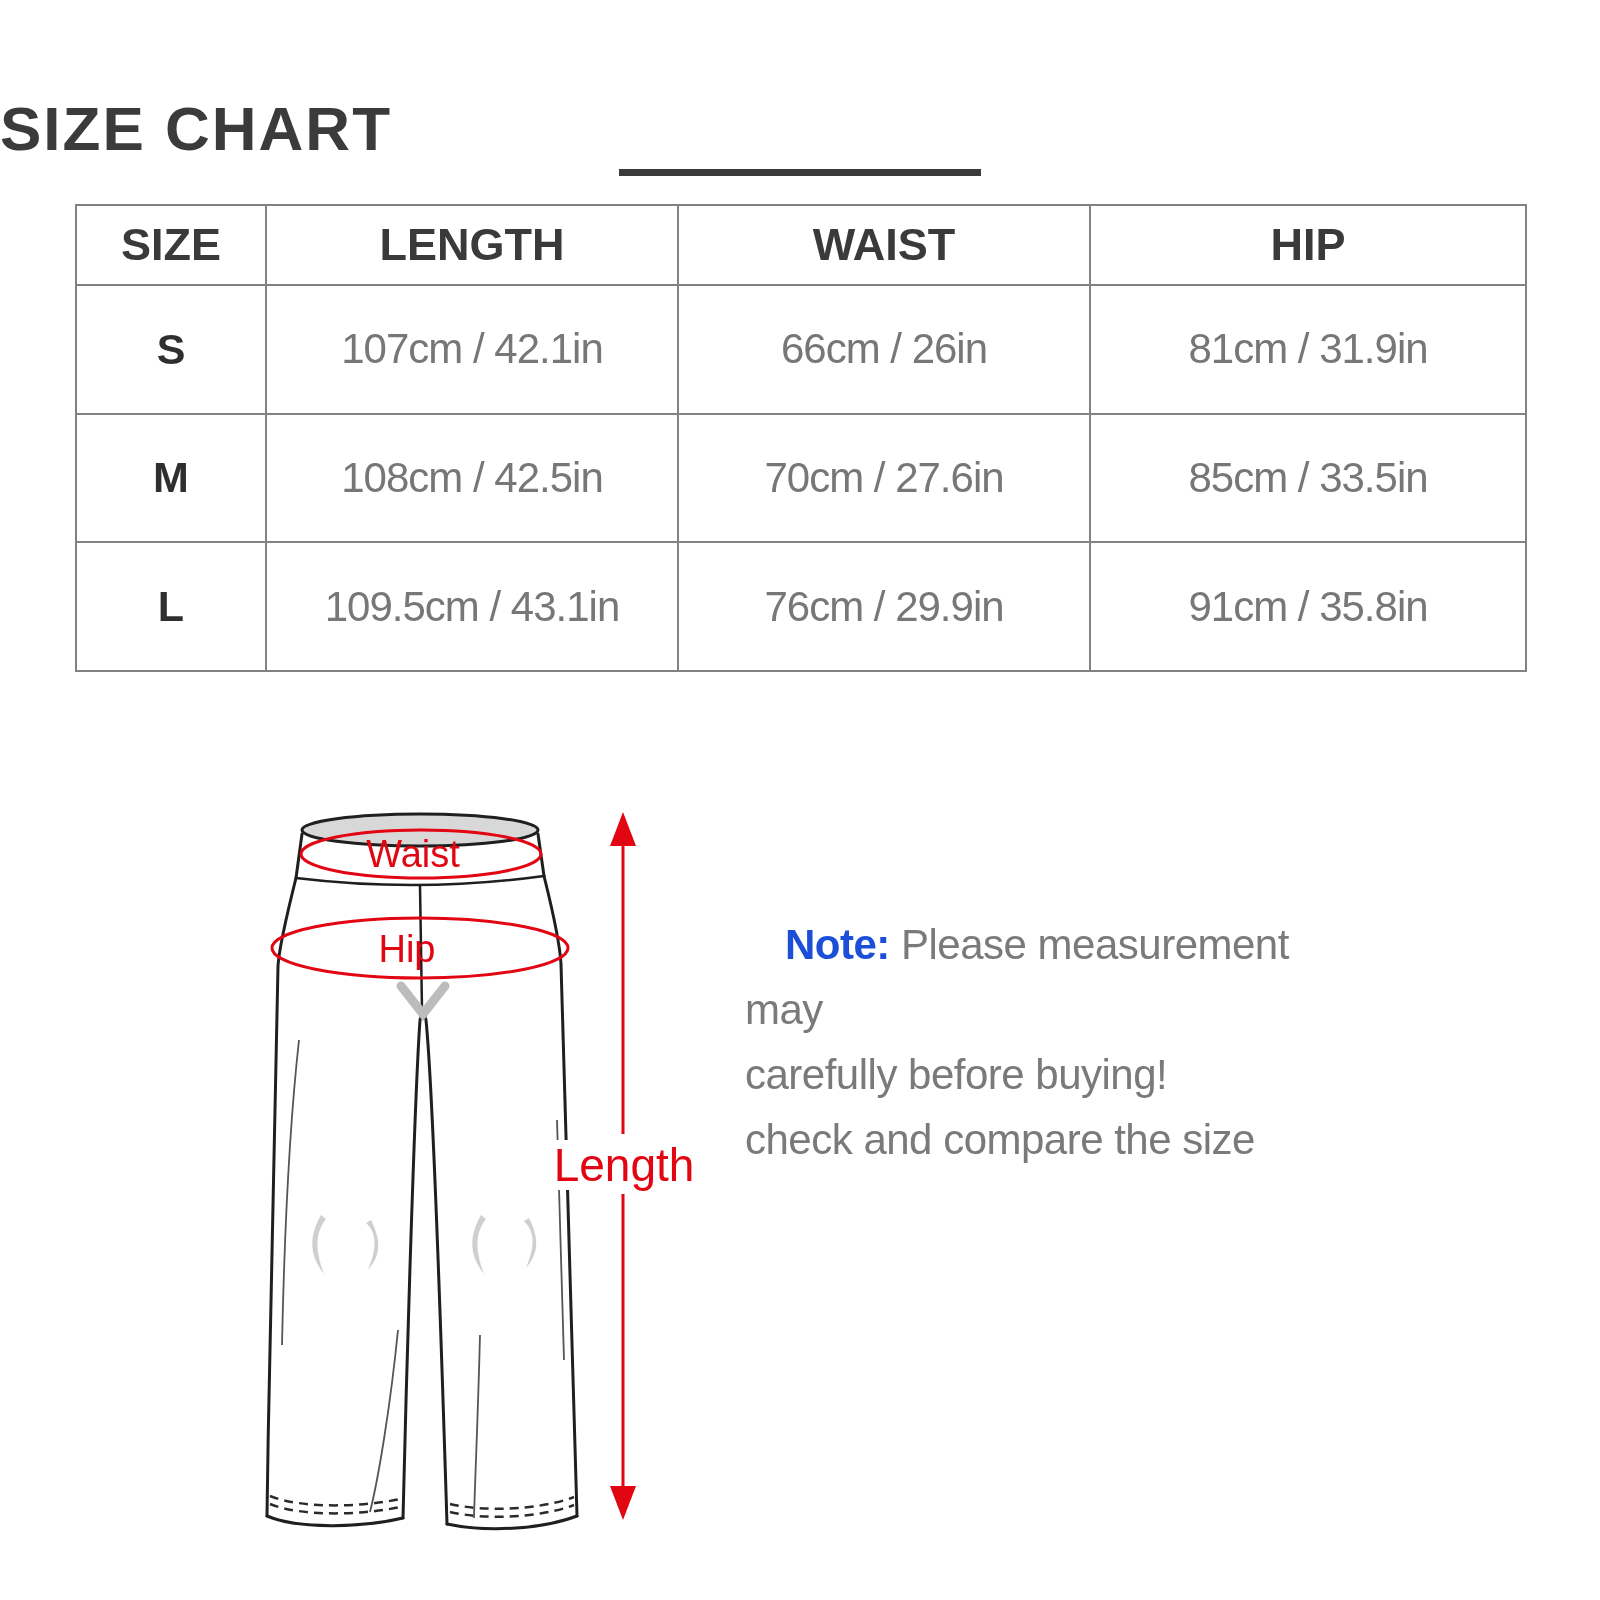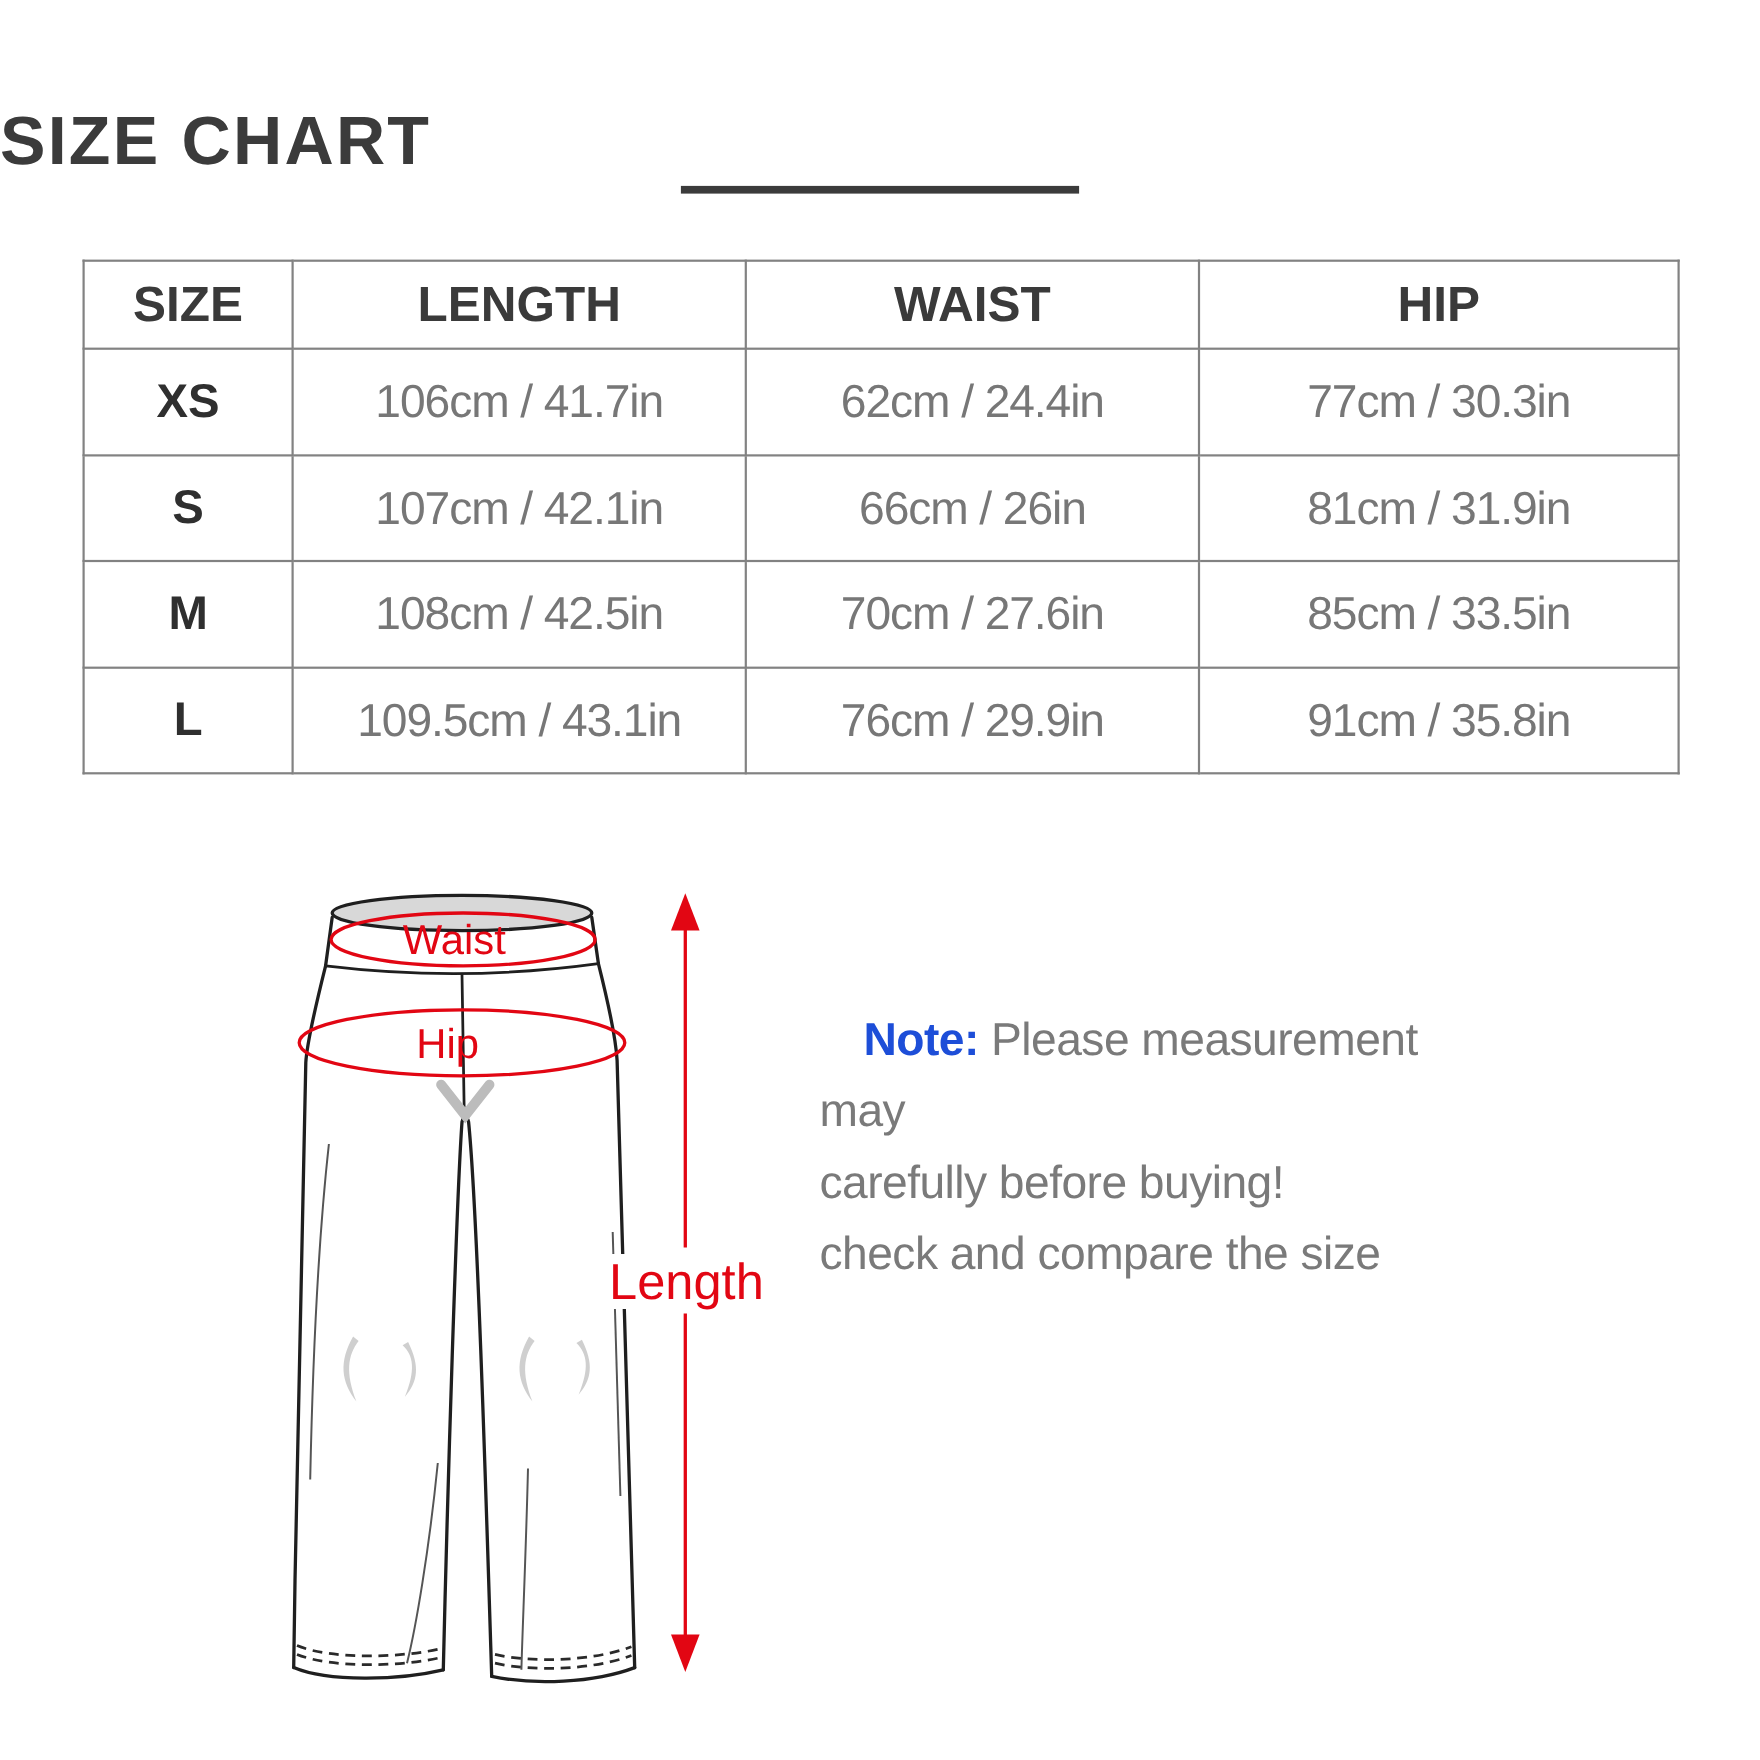--- a/index.html
+++ b/index.html
@@ -16,21 +16,21 @@
   }
   .title{
     font-size:62px;font-weight:bold;color:#3b3b3b;
     letter-spacing:2px;line-height:1;margin:0;
   }
   .title-underline{
     width:362px;height:7px;background:#3b3b3b;
     margin:9px auto 0 auto;
   }
   table.size-table{
-    position:absolute;left:75px;top:236px;
+    position:absolute;left:75px;top:204px;
     width:1450px;height:468px;
     border-collapse:collapse;table-layout:fixed;
   }
   table.size-table th, table.size-table td{
     border:2px solid #828282;
     text-align:center;vertical-align:middle;
     padding:0;height:78px;
   }
   table.size-table th{
     font-size:45px;font-weight:bold;color:#3a3a3a;letter-spacing:0px;
@@ -68,26 +68,20 @@
   </colgroup>
   <thead>
     <tr>
       <th>SIZE</th>
       <th>LENGTH</th>
       <th>WAIST</th>
       <th>HIP</th>
     </tr>
   </thead>
   <tbody>
-    <tr>
-      <td class="size-label">XS</td>
-      <td class="val">106cm / 41.7in</td>
-      <td class="val">62cm / 24.4in</td>
-      <td class="val">77cm / 30.3in</td>
-    </tr>
     <tr>
       <td class="size-label">S</td>
       <td class="val">107cm / 42.1in</td>
       <td class="val">66cm / 26in</td>
       <td class="val">81cm / 31.9in</td>
     </tr>
     <tr>
       <td class="size-label">M</td>
       <td class="val">108cm / 42.5in</td>
       <td class="val">70cm / 27.6in</td>

